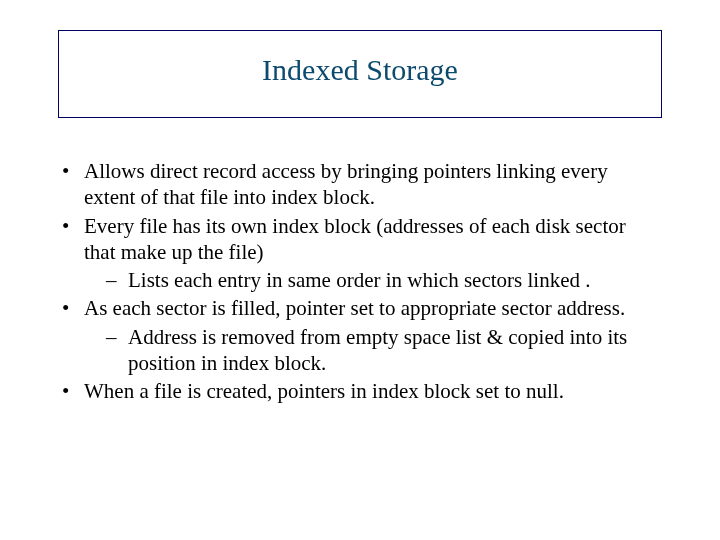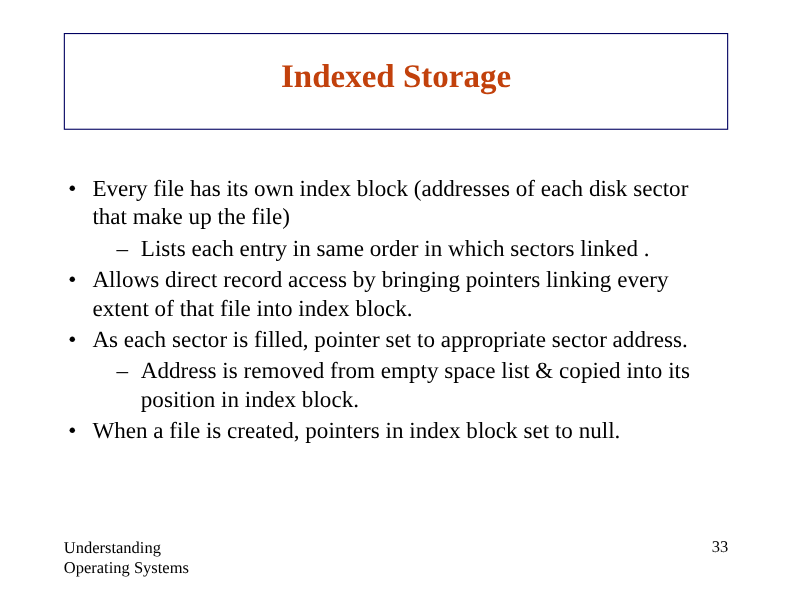--- a/index.html
+++ b/index.html
@@ -19,22 +19,22 @@
     position: relative;
   }
   .title-box {
     border: 1.5px solid #000060;
     padding: 22px 10px 30px 10px;
     text-align: center;
     margin-bottom: 40px;
   }
   .title-text {
     font-size: 30px;
-    font-weight: bold;
-    color: #c2410c;
+    font-weight: normal;
+    color: #0c4a6e;
   }
   .content {
     font-size: 21px;
     line-height: 1.25;
   }
   ul.bullets {
     list-style: none;
     padding-left: 0;
   }
   ul.bullets > li {
@@ -82,45 +82,38 @@
 
 <div class="slide">
 
   <div class="title-box">
     <div class="title-text">Indexed Storage</div>
   </div>
 
   <div class="content">
     <ul class="bullets">
       <li>
+        <span>Allows direct record access by bringing pointers linking every extent of that file into index block.</span>
+      </li>
+      <li>
         <span>Every file has its own index block (addresses of each disk sector that make up the file)</span>
         <ul class="sub">
           <li>
             <span>Lists each entry in same order in which sectors linked .</span>
           </li>
         </ul>
-      </li>
-      <li>
-        <span>Allows direct record access by bringing pointers linking every extent of that file into index block.</span>
       </li>
       <li>
         <span>As each sector is filled, pointer set to appropriate sector address.</span>
         <ul class="sub">
           <li>
             <span>Address is removed from empty space list &amp; copied into its position in index block.</span>
           </li>
         </ul>
       </li>
       <li>
         <span>When a file is created, pointers in index block set to null.</span>
       </li>
     </ul>
   </div>
 
-  <div class="footer">
-    <div class="footer-left">
-      <div>Understanding</div>
-      <div>Operating Systems</div>
-    </div>
-    <div>33</div>
-  </div>
 
 </div>
 
 </body></html>

